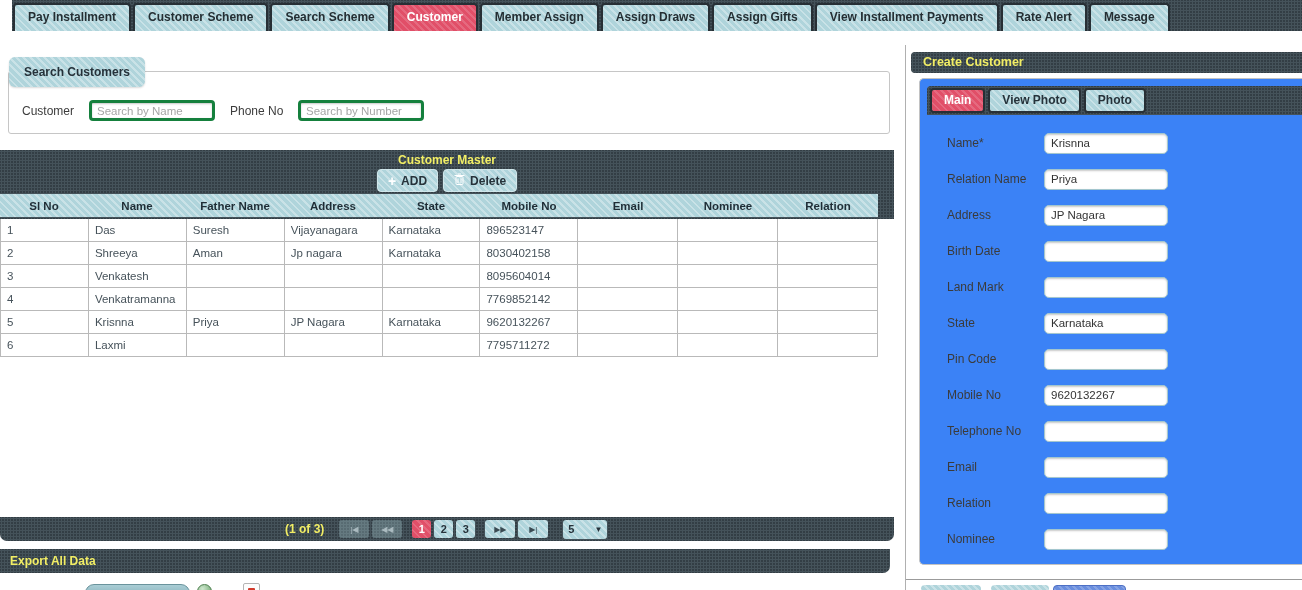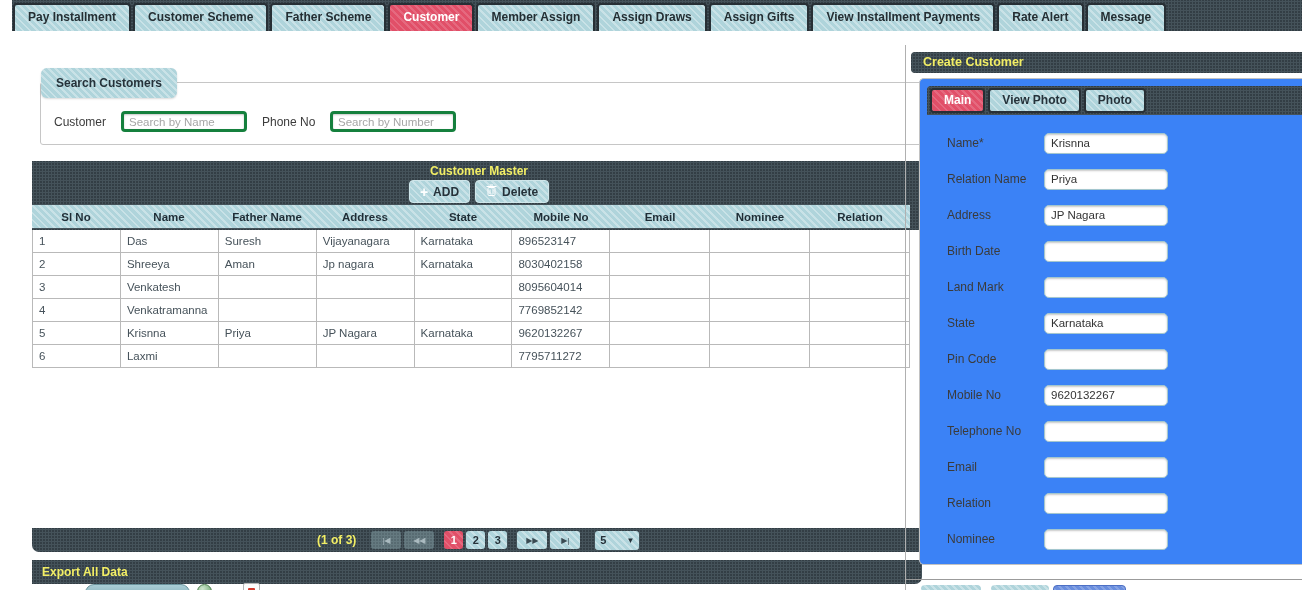--- a/index.html
+++ b/index.html
@@ -23,21 +23,21 @@
 
   
   .topbar { position:absolute; left:12px; top:0; width:1302px; height:31px;
             display:flex; align-items:flex-end; gap:2px; padding-left:1px; }
   .toptab { height:28px; line-height:24px; padding:0 13px; font-size:12px; font-weight:bold;
             color:#242e33; border:2px solid #272f35; border-bottom:none;
             border-radius:4px 4px 0 0; cursor:pointer; white-space:nowrap; }
   .toptab.active { color:#ffffff; }
 
   
-  .leftcol { position:absolute; left:0; top:42px; width:894px;padding-left:32px; }
+  .leftcol { position:absolute; left:0; top:31px; width:894px; }
 
   .fieldset { position:relative; margin:40px 4px 0 8px; width:882px; height:63px;
               border:1px solid #c6c6c6; border-radius:3px; }
   .legend-badge { position:absolute; left:0; top:-15px; padding:8px 15px; border-radius:6px;
                   font-size:12px; font-weight:bold; color:#26323a;
                   box-shadow:0 1px 2px rgba(0,0,0,0.15); }
   .search-row { display:flex; align-items:center; padding:28px 0 0 13px; }
   .flabel { font-size:12px; color:#3c3c3c; }
   .tinput { height:21px; border:3px solid #15803d; border-radius:4px; padding:0 5px;
             font-family:"Liberation Sans",sans-serif; font-size:11.5px; color:#333;
@@ -122,21 +122,21 @@
   .cut-btn.b2 { left:85px; width:58px; }
   .cut-btn.b3 { left:147px; width:73px; background:#6a8ede; border:1px solid #4d6fc4;
                 background-image:repeating-linear-gradient(45deg, rgba(255,255,255,0.18) 0 2px, transparent 2px 5px); }
 </style>
 </head>
 <body>
 
 <div class="topbar dark">
   <div class="toptab lb">Pay Installment</div>
   <div class="toptab lb">Customer Scheme</div>
-  <div class="toptab lb">Father Scheme</div>
+  <div class="toptab lb">Search Scheme</div>
   <div class="toptab red active">Customer</div>
   <div class="toptab lb">Member Assign</div>
   <div class="toptab lb">Assign Draws</div>
   <div class="toptab lb">Assign Gifts</div>
   <div class="toptab lb">View Installment Payments</div>
   <div class="toptab lb">Rate Alert</div>
   <div class="toptab lb">Message</div>
 </div>
 
 <div class="leftcol">

